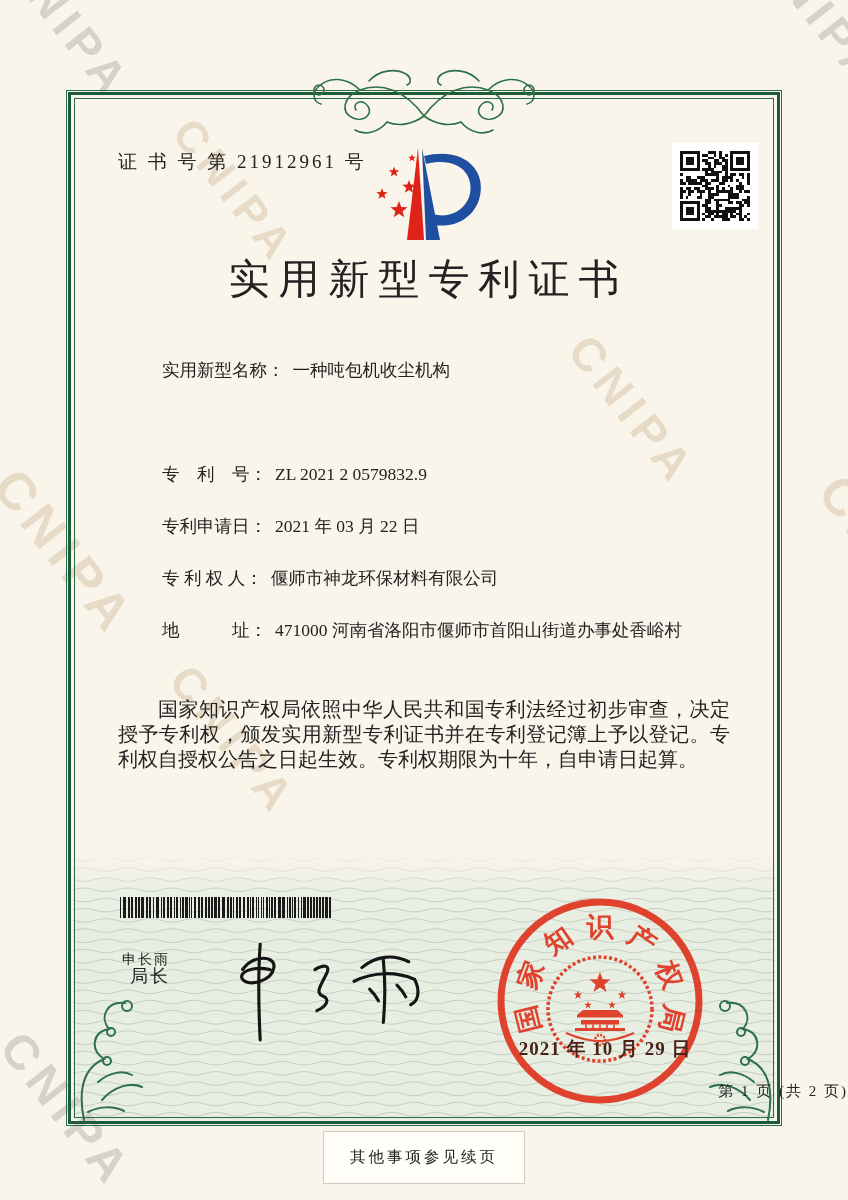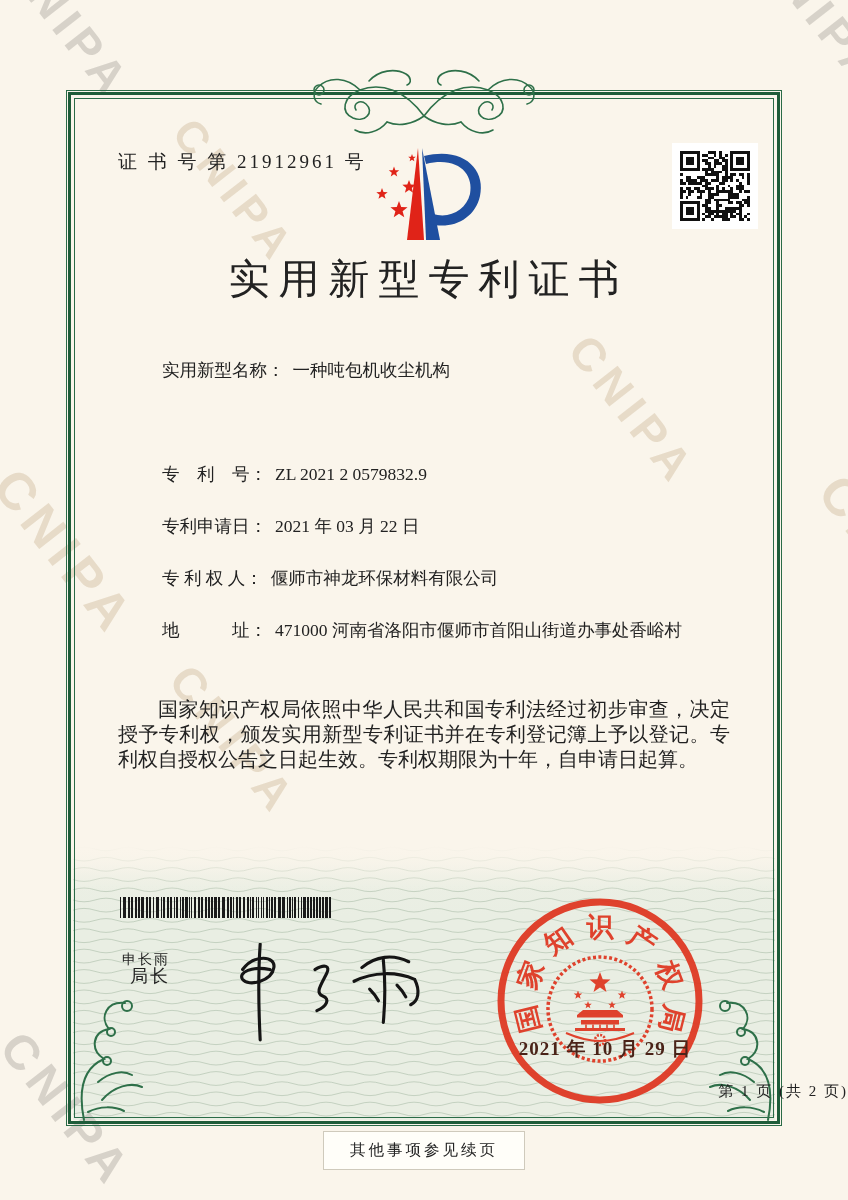--- a/index.html
+++ b/index.html
@@ -60,21 +60,21 @@
   .sig-name{position:absolute;left:122px;top:951px;font-size:14px;letter-spacing:2px;}
   .signature{position:absolute;left:225px;top:943px;color:#151515;}
 
   .seal{position:absolute;left:494px;top:895px;color:var(--seal-red);opacity:.93;}
   .seal-date{position:absolute;left:500px;top:1036px;width:210px;text-align:center;
              font-size:19px;letter-spacing:1px;color:#4a2318;font-weight:600;}
 
   .page-info{position:absolute;left:0;top:1082px;width:100%;text-align:right;
              font-size:15px;letter-spacing:2px;}
   .note-box{position:absolute;left:50%;top:1131px;transform:translateX(-50%);
-            background:#fffef9;border:1px solid #cfcabc;padding:8px 26px;
+            background:#fffef9;border:1px solid #cfcabc;padding:15px 26px;
             font-size:15.5px;letter-spacing:3px;white-space:nowrap;}
 </style>
 </head>
 <body>
 
 <div class="page">
 
   <div class="band">
     <svg viewBox="0 0 702 274" width="702" height="274" preserveAspectRatio="none">
         <path d="M0,3 q11,-3.6 22,0 q11,3.6 22,0 q11,-3.6 22,0 q11,3.6 22,0 q11,-3.6 22,0 q11,3.6 22,0 q11,-3.6 22,0 q11,3.6 22,0 q11,-3.6 22,0 q11,3.6 22,0 q11,-3.6 22,0 q11,3.6 22,0 q11,-3.6 22,0 q11,3.6 22,0 q11,-3.6 22,0 q11,3.6 22,0 q11,-3.6 22,0 q11,3.6 22,0 q11,-3.6 22,0 q11,3.6 22,0 q11,-3.6 22,0 q11,3.6 22,0 q11,-3.6 22,0 q11,3.6 22,0 q11,-3.6 22,0 q11,3.6 22,0 q11,-3.6 22,0 q11,3.6 22,0 q11,-3.6 22,0 q11,3.6 22,0 q11,-3.6 22,0 q11,3.6 22,0 q11,-3.6 22,0 q11,3.6 22,0" fill="none" stroke="rgba(140,165,140,.5)" stroke-width="0.8"></path>

